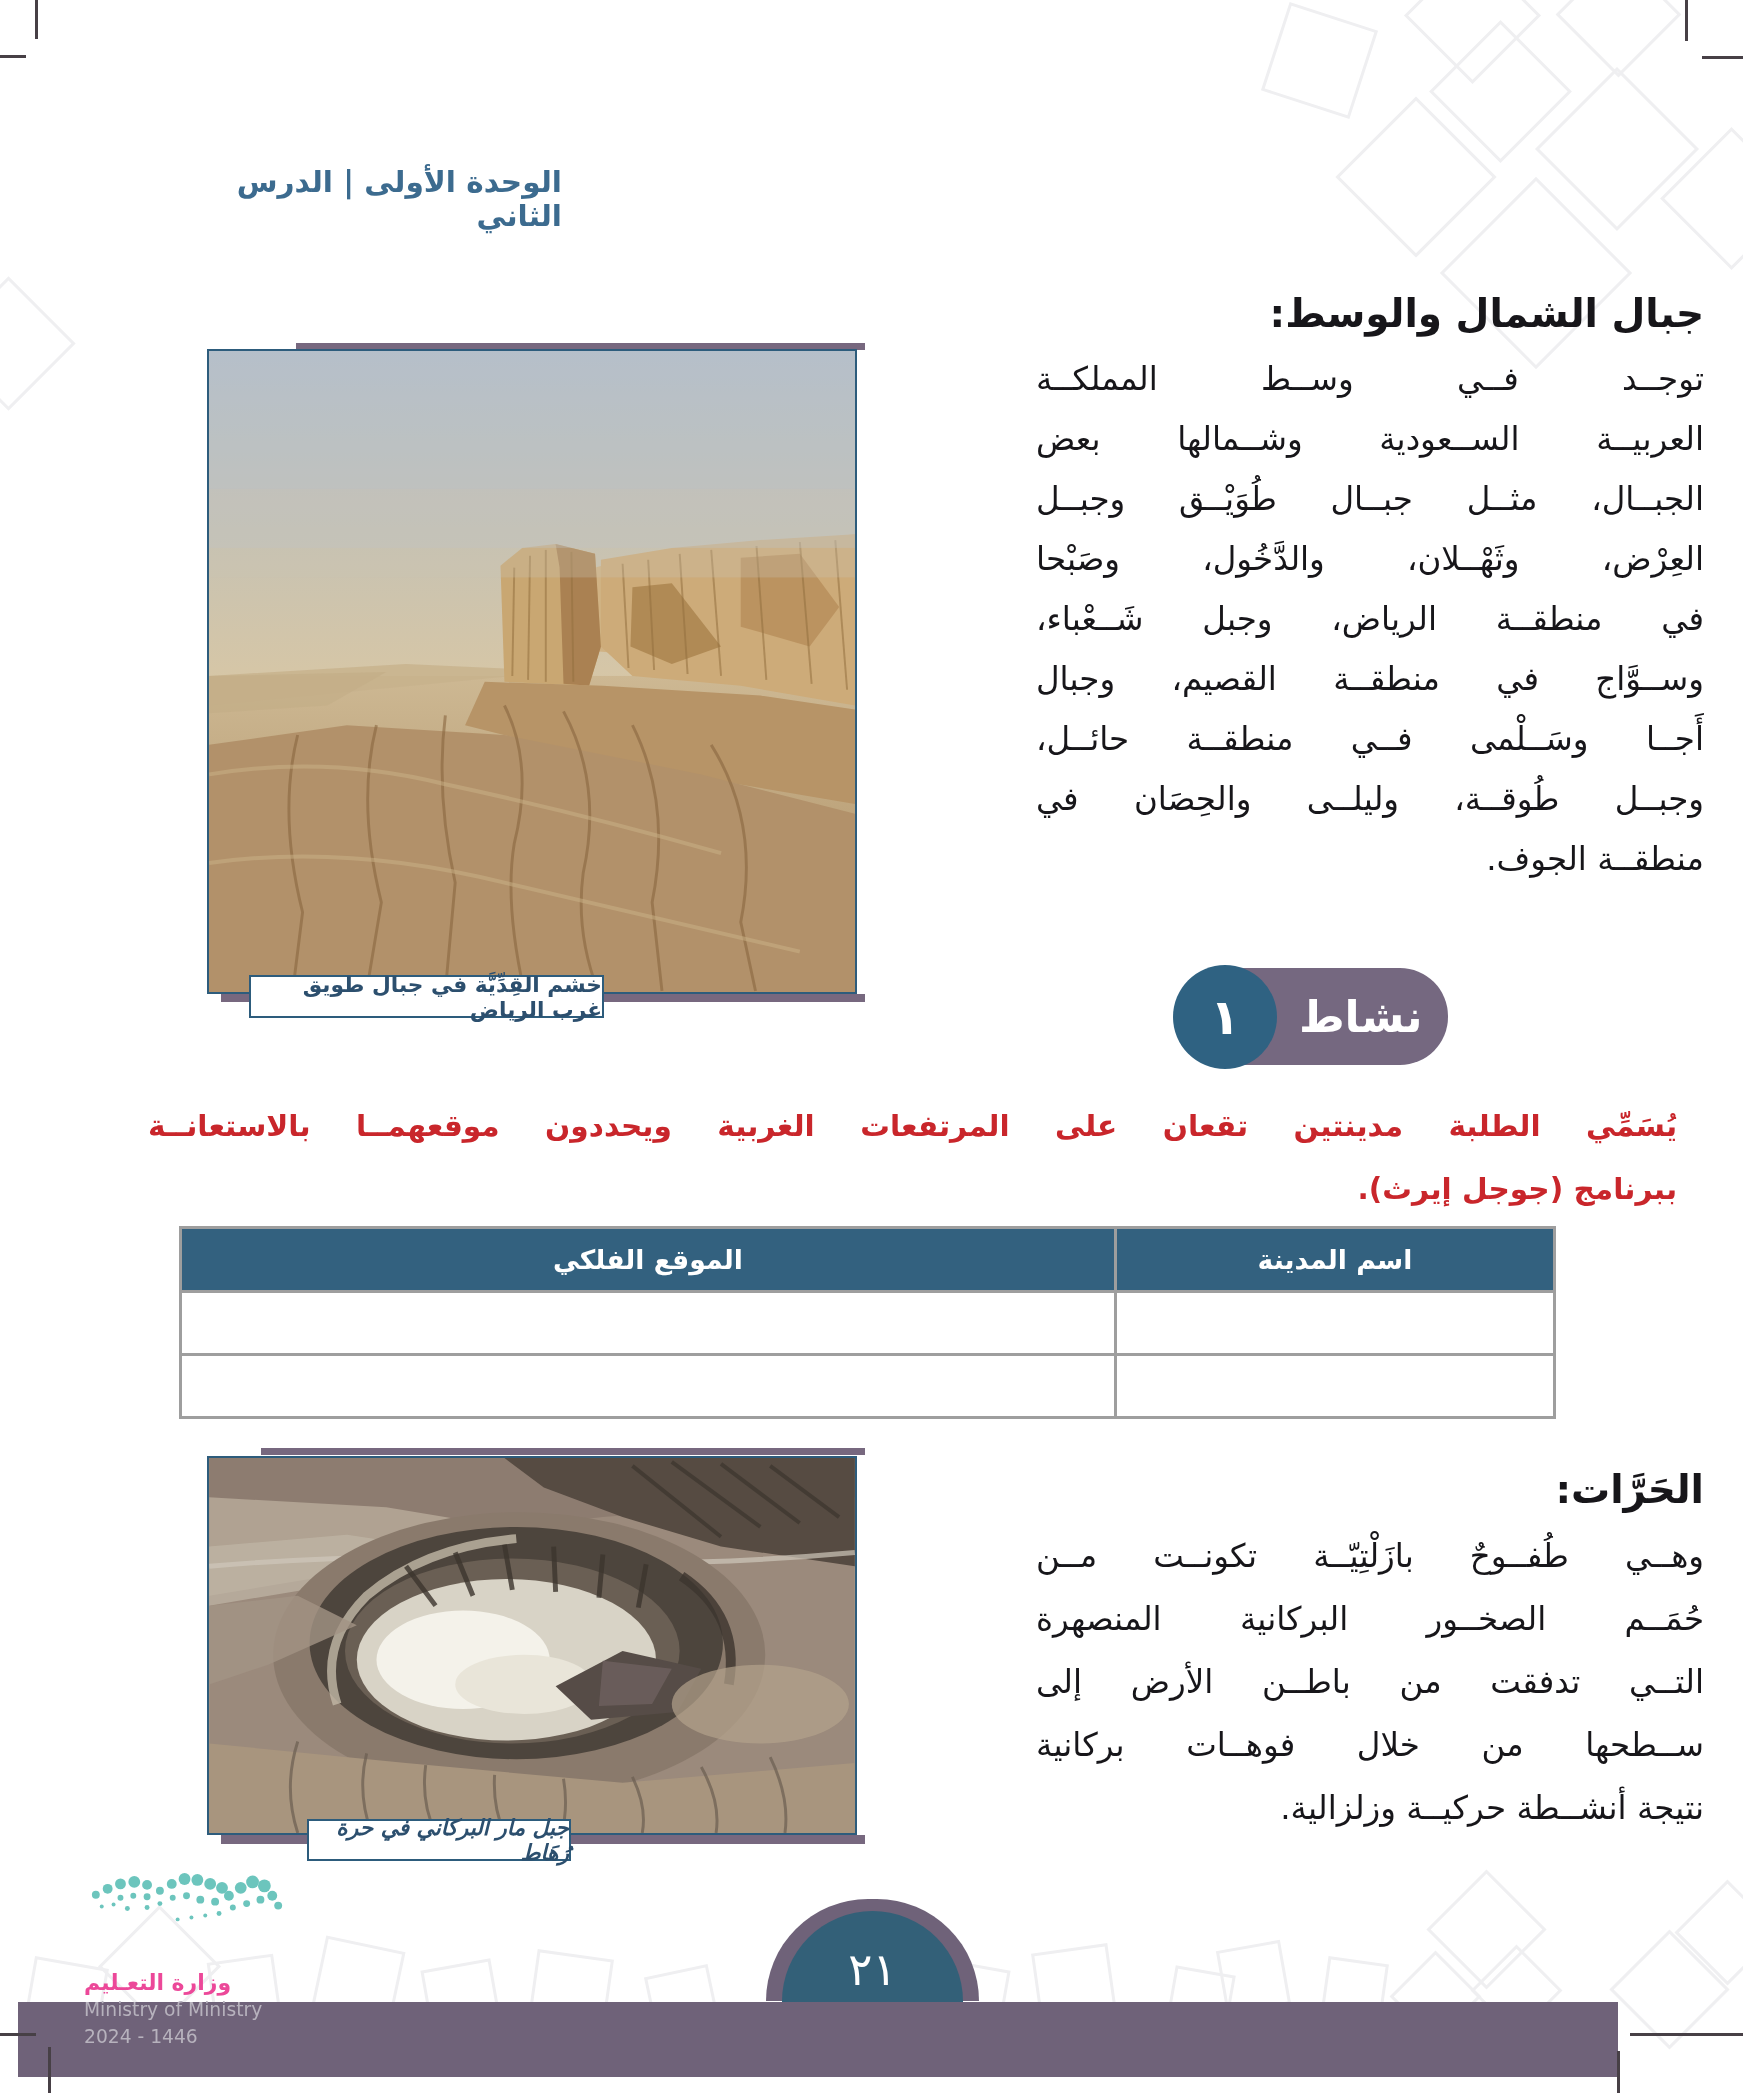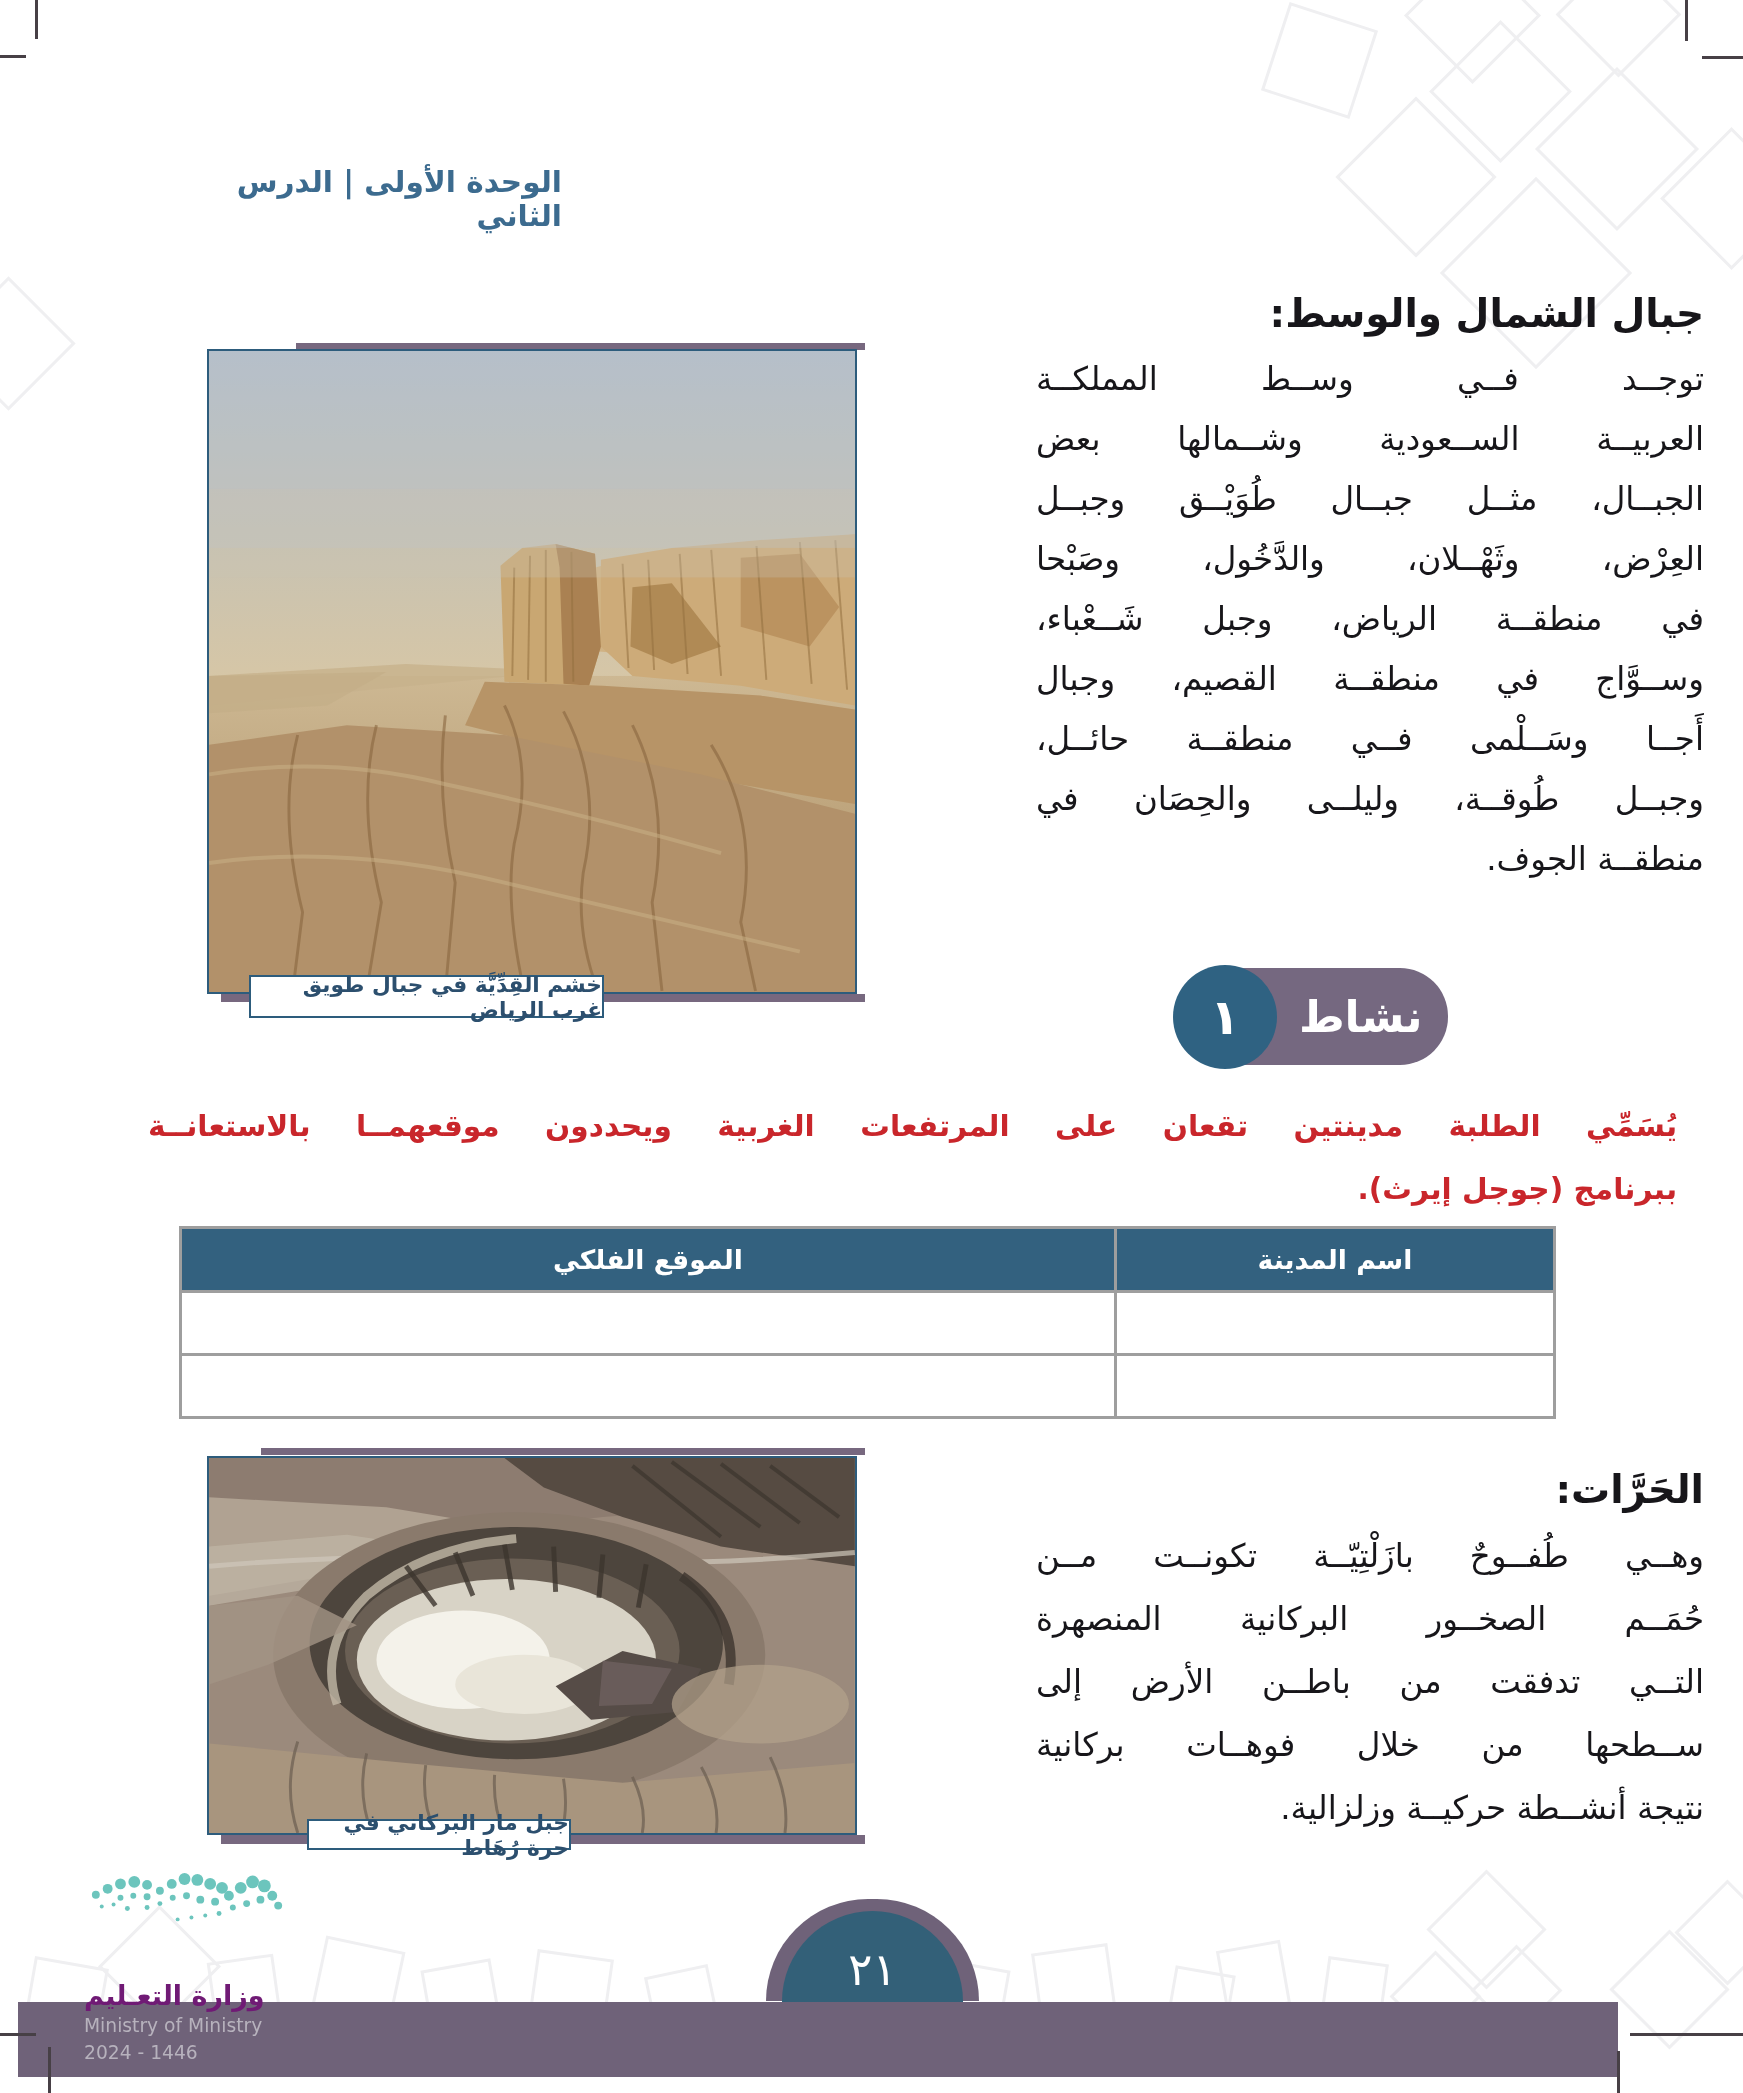--- a/index.html
+++ b/index.html
@@ -71,21 +71,21 @@
     background:#6f6279;border-radius:106px 106px 0 0;z-index:3;
   }
   .pagenum-inner{
     position:absolute;left:782px;top:1911px;width:181px;height:91px;
     background:#336078;border-radius:91px 91px 0 0;z-index:4;
     display:flex;align-items:flex-end;justify-content:center;
     color:#fff;font-size:45px;font-weight:400;padding-bottom:5.9px;box-sizing:border-box;
   }
   
   .logo{position:absolute;left:84px;top:1869px;width:325px;z-index:5;}
-  .logo .ar{color:#701a75;font-size:27px;font-weight:700;margin-top:23px;}
+  .logo .ar{color:#ec4899;font-size:22px;font-weight:700;margin-top:13px;}
   .logo .en{color:#b7b2bd;font-size:18.7px;margin-top:3.9px;}
   .logo .yr{color:#b7b2bd;font-size:18.7px;margin-top:5.9px;}
 </style>
 </head>
 <body>
 
 <div class="page">
 
   <div class="mark" style="left:35px;top:0;width:3px;height:39px;"></div>
   <div class="mark" style="left:0;top:55px;width:25.6px;height:3px;"></div>
@@ -285,21 +285,21 @@
           <path d="M360,326 Q365,355 358,381"></path>
         <path d="M430,324 Q445,355 440,381"></path>
           <path d="M500,314 Q520,350 515,381"></path>
         <path d="M570,304 Q590,345 585,381"></path>
           <path d="M90,288 Q75,335 90,381"></path>
       </g>
       <ellipse cx="560" cy="250" rx="90" ry="40" fill="#b4a28c" opacity="0.7"></ellipse>
       <polygon points="0,150 90,140 150,170 60,210 0,230" fill="#a39484" opacity="0.8"></polygon>
     </svg>
   </div>
-  <div class="capbox" style="left:307px;top:1819px;width:264px;height:31px;">جبل مار البركاني في حرة رُهَاط</div>
+  <div class="capbox" style="left:307px;top:1819px;width:264px;height:42px;font-style:italic;">جبل مار البركاني في حرة رُهَاط</div>
 
   <div class="textcol col2" style="left:1036px;top:1464px;">
     <div class="sec-title">الحَرَّات:</div>
     <div class="pline">وهــي طُفــوحٌ بازَلْتِيّــة تكونــت مــن</div>
     <div class="pline">حُمَــم الصخــور البركانية المنصهرة</div>
     <div class="pline">التــي تدفقت من باطــن الأرض إلى</div>
     <div class="pline">ســطحها من خلال فوهــات بركانية</div>
     <div class="pline last">نتيجة أنشــطة حركيــة وزلزالية.</div>
   </div>
 

